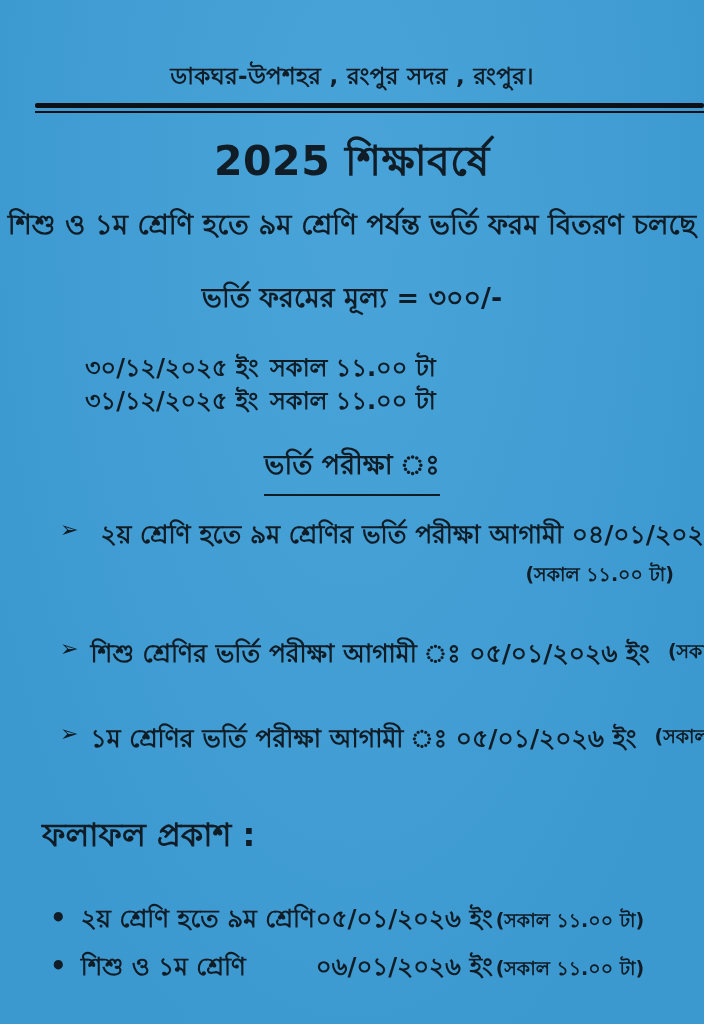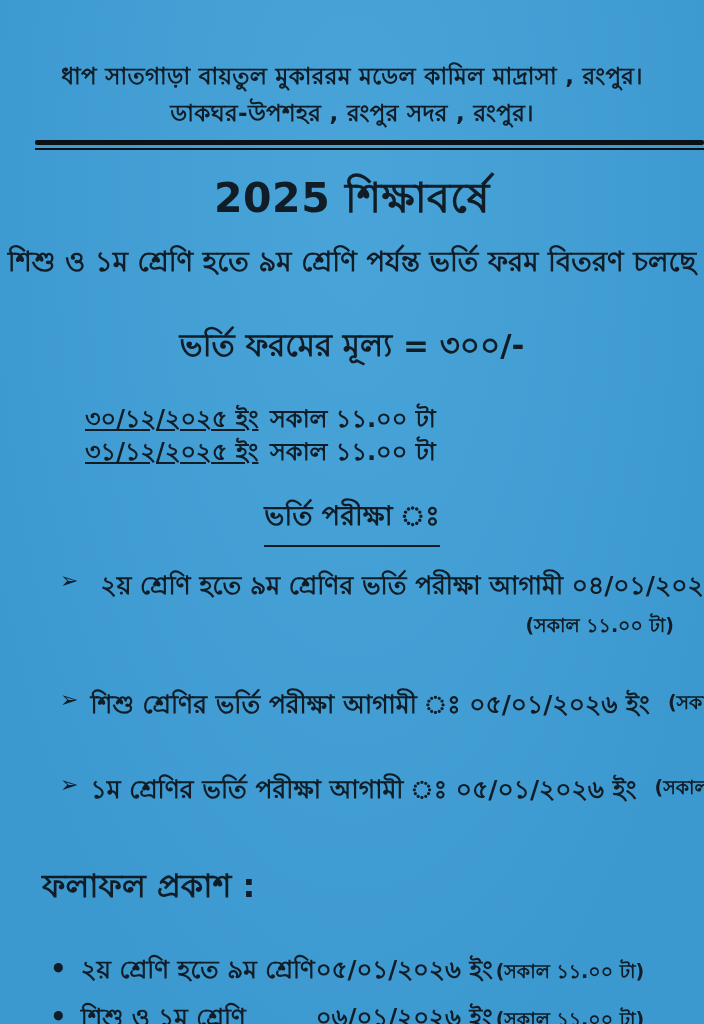--- a/index.html
+++ b/index.html
@@ -19,27 +19,27 @@
     font-weight: bold;
   }
   
   .header { padding-top: 58px; text-align: center; line-height: 37px; font-size: 23px; letter-spacing: 0.3px; }
   .rule-wrap { margin: 8px 0 0 35px; }
   .rule-thick { height: 5px; background: #0c1116; border-radius: 2px; }
   .rule-thin { height: 2px; background: #0c1116; margin-top: 3px; }
   
   .year-title { text-align: center; margin-top: 16px; font-size: 41px; letter-spacing: 0.5px; }
   .subtitle { text-align: center; margin-top: 6px; font-size: 27.5px; }
-  .price-line { text-align: center; margin-top: 34px; font-size: 31px; }
+  .price-line { text-align: center; margin-top: 27px; font-size: 27px; }
   
   .deadlines { margin: 30px 0 0 85px; font-size: 24px; line-height: 33px; }
   .deadline-row { display: flex; white-space: nowrap; }
   .dl-label { width: 348px; }
   .dl-label.second { width: 360px; }
-  .dl-date { width: 185px; text-decoration: underline; }
+  .dl-date { width: 185px; }
   .dl-time { }
   
   .exam-heading { text-align: center; margin-top: 26px; font-size: 27px; }
   .exam-heading span { border-bottom: 2.5px solid #101c26; padding-bottom: 14px; }
   .exam-items { margin-top: 26px; font-size: 25px; }
   .exam-item { display: flex; align-items: flex-start; padding-left: 60px; margin-top: 24px; white-space: nowrap; }
   .exam-item .arrow { font-size: 22px; margin-right: 22px; position: relative; top: 2px; }
   .exam-item.tight .arrow { margin-right: 12px; }
   .exam-note-below { text-align: right; padding-right: 30px; font-size: 19px; margin-top: 2px; }
   .inline-note { font-size: 19px; margin-left: 18px; position: relative; top: 3px; }
@@ -52,21 +52,20 @@
   .res-label { width: 235px; }
   .res-date { width: 180px; }
   .res-note { font-size: 19px; }
 </style>
 </head>
 <body>
 
 <div class="page">
 
   <div class="header">
-    <div>ধাপ সাতগাড়া বায়তুল মুকাররম মডেল কামিল মাদ্রাসা , রংপুর।</div>
     <div>ডাকঘর-উপশহর , রংপুর সদর , রংপুর।</div>
   </div>
 
   <div class="rule-wrap">
     <div class="rule-thick"></div>
     <div class="rule-thin"></div>
   </div>
 
   <div class="year-title">2025 শিক্ষাবর্ষে</div>
 

